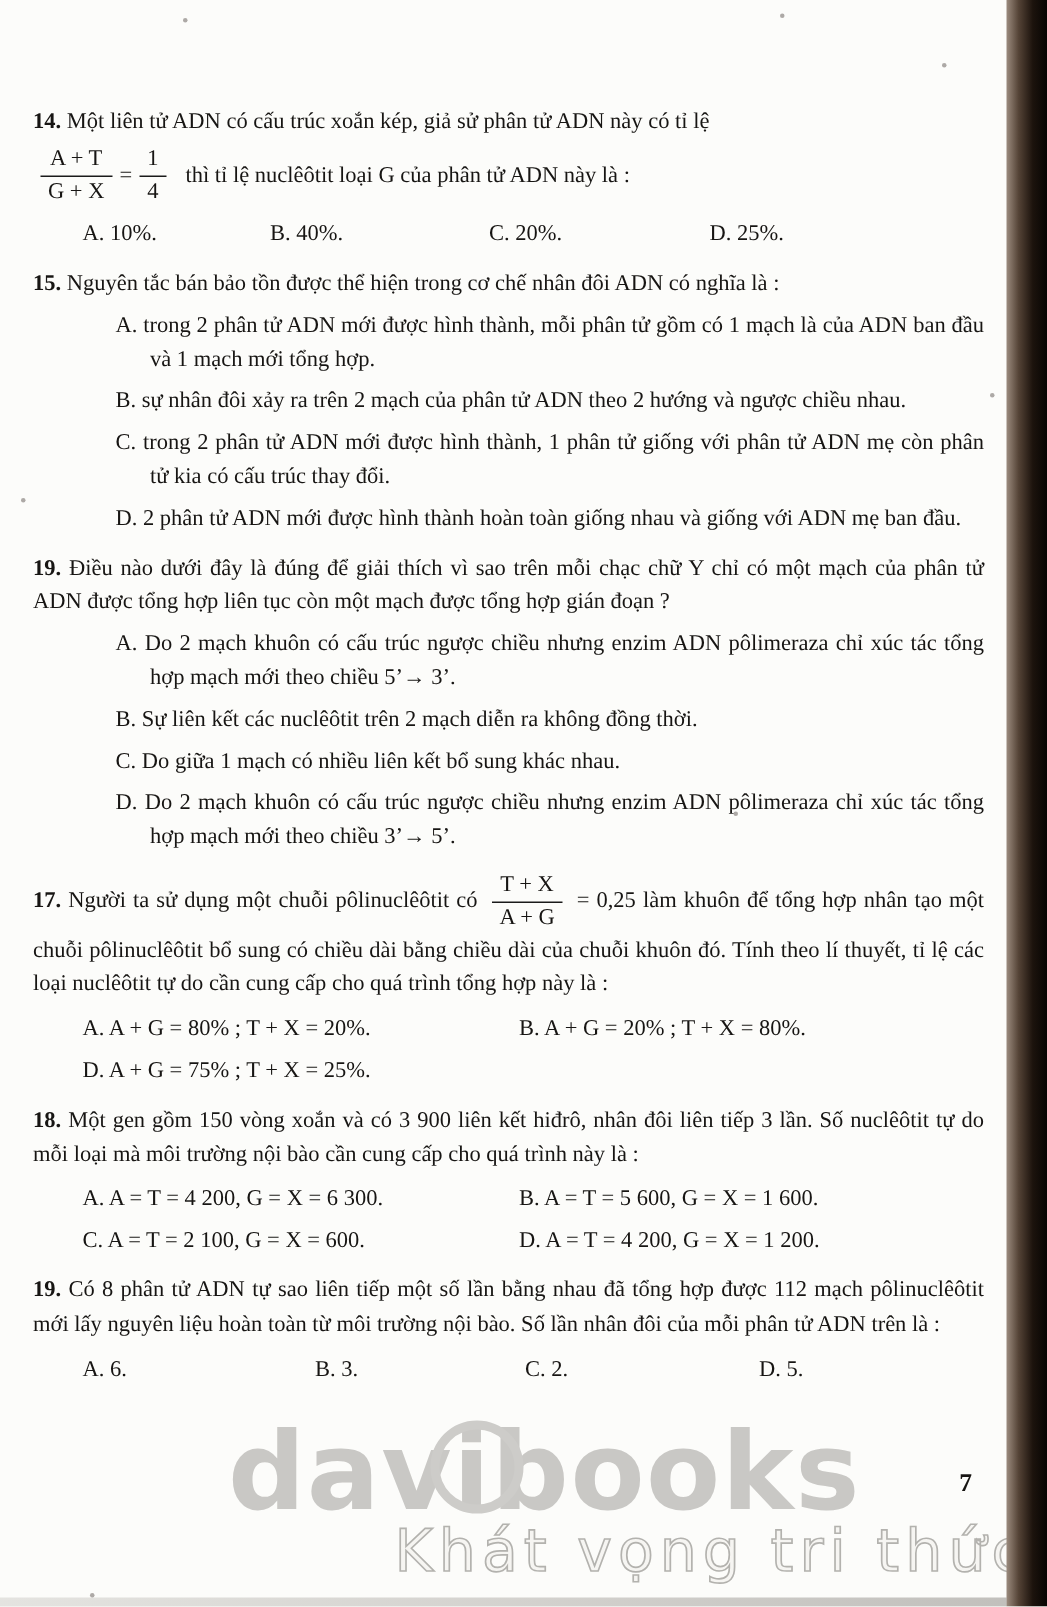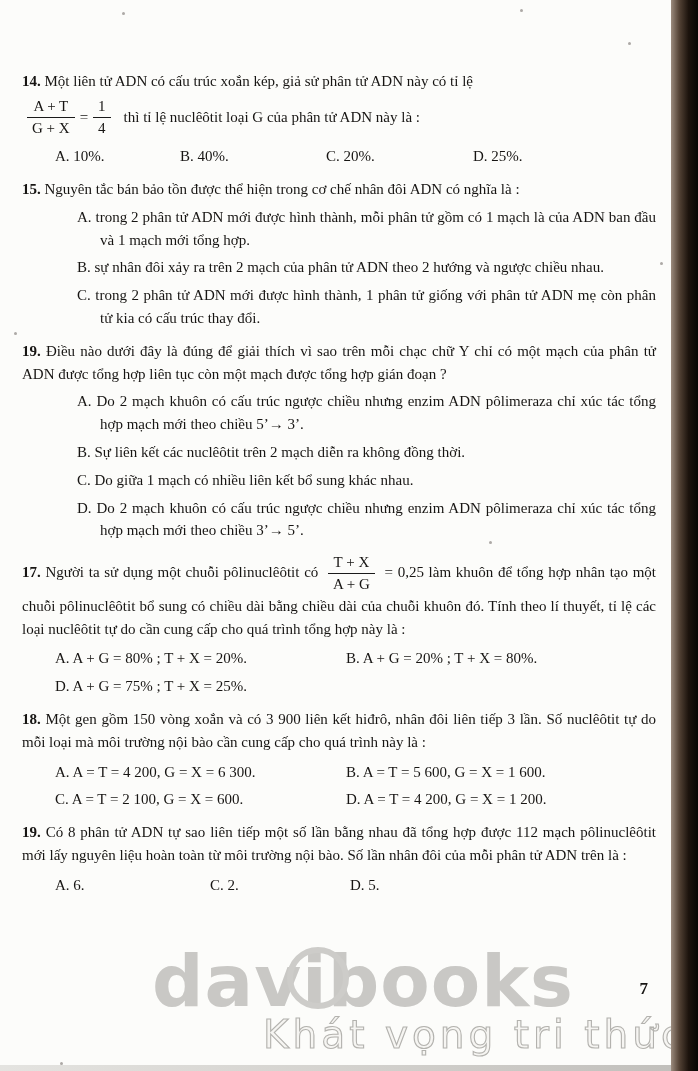--- a/index.html
+++ b/index.html
@@ -88,20 +88,21 @@
         <span>C. 20%.</span>
         <span>D. 25%.</span>
       </div>
     </section>
 
     <section class="q">
       <p class="qtext"><b class="qnum">15.</b> <span>Nguyên tắc bán bảo tồn được thể hiện trong cơ chế nhân đôi ADN có nghĩa là :</span></p>
       <p class="opt">A. trong 2 phân tử ADN mới được hình thành, mỗi phân tử gồm có 1 mạch là của ADN ban đầu và 1 mạch mới tổng hợp.</p>
       <p class="opt">B. sự nhân đôi xảy ra trên 2 mạch của phân tử ADN theo 2 hướng và ngược chiều nhau.</p>
       <p class="opt">C. trong 2 phân tử ADN mới được hình thành, 1 phân tử giống với phân tử ADN mẹ còn phân tử kia có cấu trúc thay đổi.</p>
+      <p class="opt">D. 2 phân tử ADN mới được hình thành hoàn toàn giống nhau và giống với ADN mẹ ban đầu.</p>
     </section>
 
     <section class="q">
       <p class="qtext"><b class="qnum">19.</b> <span>Điều nào dưới đây là đúng để giải thích vì sao trên mỗi chạc chữ Y chỉ có một mạch của phân tử ADN được tổng hợp liên tục còn một mạch được tổng hợp gián đoạn ?</span></p>
       <p class="opt">A. Do 2 mạch khuôn có cấu trúc ngược chiều nhưng enzim ADN pôlimeraza chỉ xúc tác tổng hợp mạch mới theo chiều 5’→ 3’.</p>
       <p class="opt">B. Sự liên kết các nuclêôtit trên 2 mạch diễn ra không đồng thời.</p>
       <p class="opt">C. Do giữa 1 mạch có nhiều liên kết bổ sung khác nhau.</p>
       <p class="opt">D. Do 2 mạch khuôn có cấu trúc ngược chiều nhưng enzim ADN pôlimeraza chỉ xúc tác tổng hợp mạch mới theo chiều 3’→ 5’.</p>
     </section>
 
@@ -121,20 +122,21 @@
         <span>B. A = T = 5 600, G = X = 1 600.</span>
         <span>C. A = T = 2 100, G = X = 600.</span>
         <span>D. A = T = 4 200, G = X = 1 200.</span>
       </div>
     </section>
 
     <section class="q">
       <p class="qtext"><b class="qnum">19.</b> <span>Có 8 phân tử ADN tự sao liên tiếp một số lần bằng nhau đã tổng hợp được 112 mạch pôlinuclêôtit mới lấy nguyên liệu hoàn toàn từ môi trường nội bào. Số lần nhân đôi của mỗi phân tử ADN trên là :</span></p>
       <div class="ans-row row-q19">
         <span>A. 6.</span>
+        <span>B. 3.</span>
         <span>C. 2.</span>
         <span>D. 5.</span>
       </div>
     </section>
 
   </div>
 
   <div class="pagenum">7</div>
 
   <div class="edge-bar"></div>

